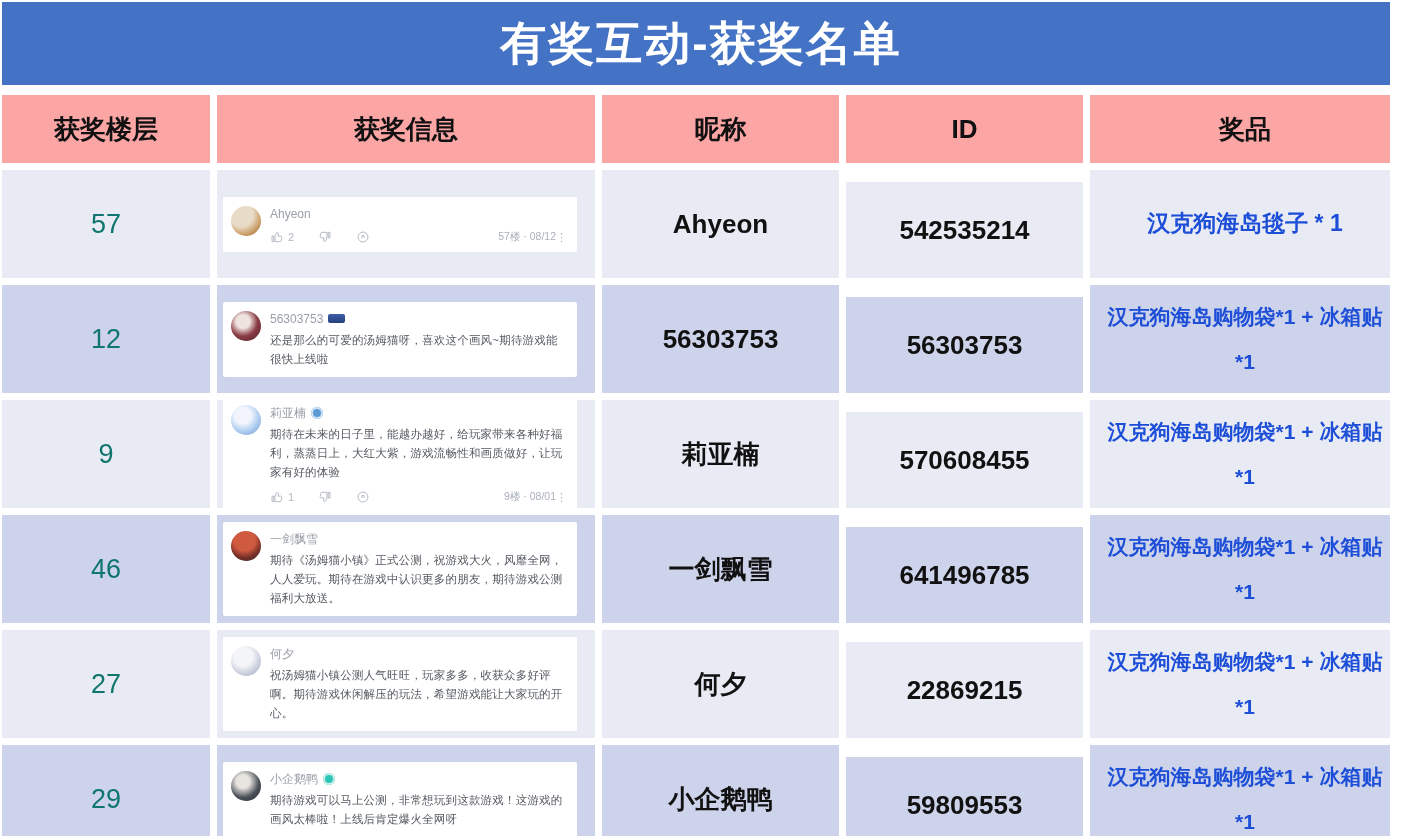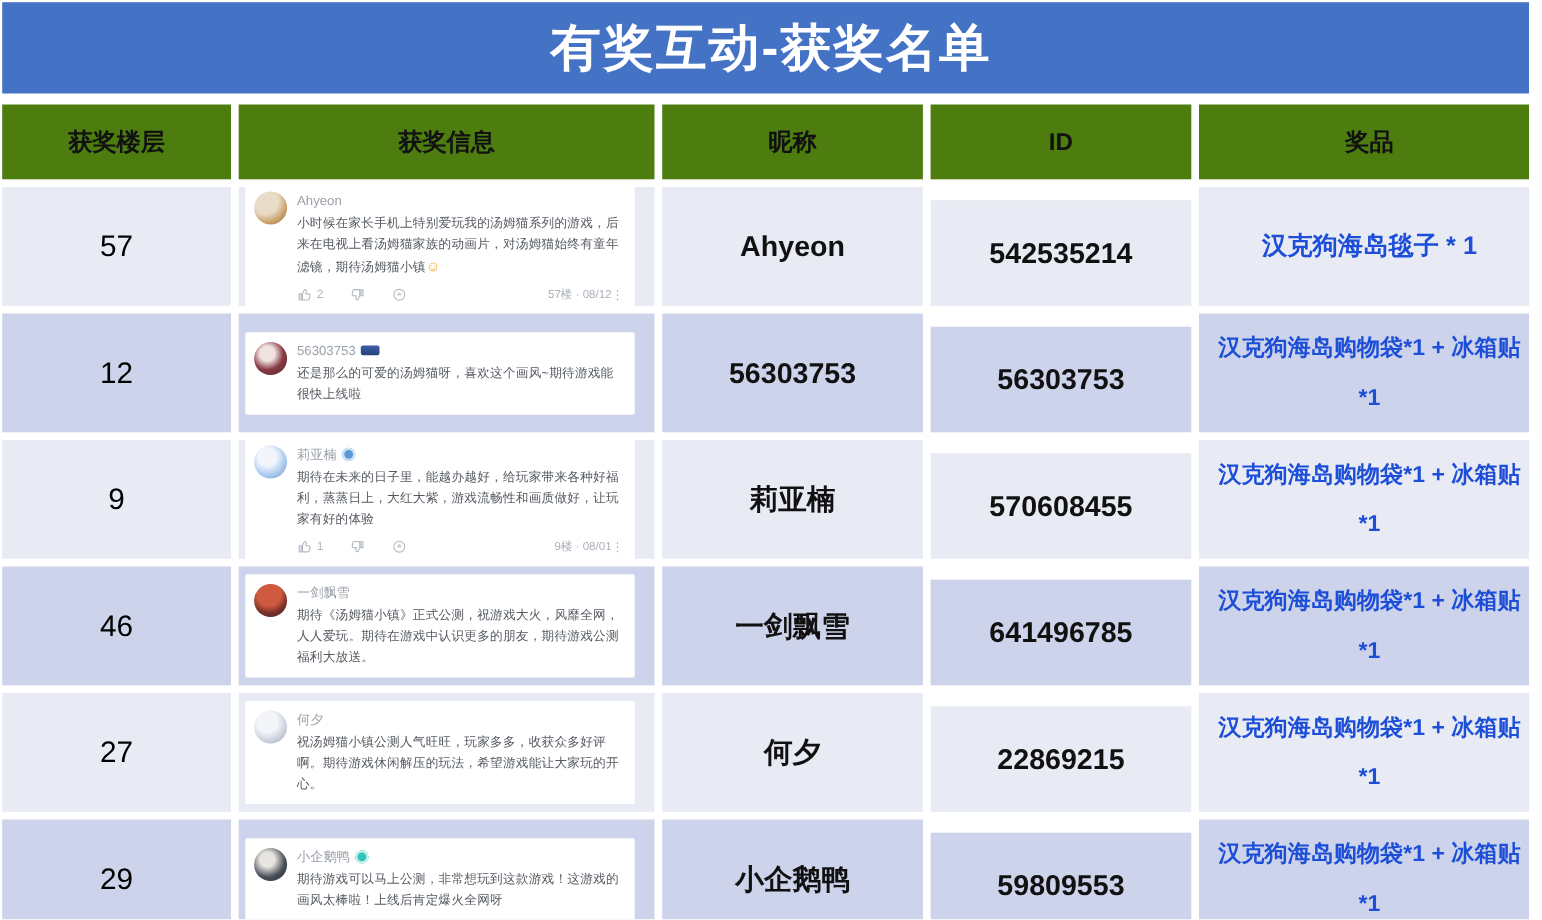--- a/index.html
+++ b/index.html
@@ -10,24 +10,24 @@
   .banner{position:absolute;left:2px;top:2px;width:1398px;height:83px;background:#4472c4;
           display:flex;align-items:center;justify-content:center;}
   .banner h1{margin:0;color:#ffffff;font-size:46px;font-weight:900;letter-spacing:2px;}
 
   
   .table{position:absolute;left:2px;top:95px;width:1398px;display:grid;
          grid-template-columns:208px 378px 237px 237px 310px;
          grid-template-rows:68px repeat(6,108px);
          gap:7px;}
   .cell{display:flex;align-items:center;justify-content:center;text-align:center;}
-  .hd{background:#4d7c0f;font-size:22px;font-weight:bold;color:#111;}
+  .hd{background:#fca5a5;font-size:26px;font-weight:bold;color:#111;}
   .r-light{background:#e9ebf4;}
   .r-dark{background:#cdd3ea;}
-  .floor{font-size:27px;color:#000000;font-weight:500;}
+  .floor{font-size:27px;color:#0f766e;font-weight:500;}
   .nick{font-size:26px;color:#111;font-weight:bold;}
   .idv{font-size:26px;color:#111;font-weight:bold;margin-top:12px;}
   .prize{font-size:21px;color:#1d4ed8;font-weight:bold;line-height:2.15;padding:0 14px;}
   .prize.single{font-size:23px;line-height:1.2;}
   .ccell{justify-content:flex-start;padding-left:6px;}
 
   
   .card{background:#ffffff;width:354px;border-radius:2px;display:flex;align-items:flex-start;
         padding:9px 10px 8px 8px;box-sizing:border-box;}
   .avatar{width:30px;height:30px;border-radius:50%;flex:0 0 30px;margin-right:9px;}
@@ -69,21 +69,20 @@
     <div class="cell hd">昵称</div>
     <div class="cell hd">ID</div>
     <div class="cell hd">奖品</div>
 
     <div class="cell r-light floor">57</div>
     <div class="cell r-light ccell">
       <div class="card">
         <div class="avatar av1"></div>
         <div class="cbody">
           <div class="cuser">Ahyeon</div>
-          <div class="ctext"><span>小时候在家长手机上特别爱玩我的汤姆猫系列的游戏，后来在电视上看汤姆猫家族的动画片，对汤姆猫始终有童年滤镜，期待汤姆猫小镇</span><span class="emoji">☺</span></div>
           <div class="cfoot">
             <span class="fico">
               <span>
                   <svg viewBox="0 0 24 24" fill="none" stroke="#b2b8c2" stroke-width="1.7" stroke-linejoin="round">
                     <path d="M3.5 10.5h3V20h-3zM8.5 20h8.6c1 0 1.8-.7 2-1.6l1.2-5.5c.3-1.2-.7-2.4-2-2.4h-4.6l.8-4A1.9 1.9 0 0 0 11 5.1L8.5 10.5V20z"></path>
                   </svg>
                 </span>
               <span>2</span>
             </span>
             <span class="fico">

